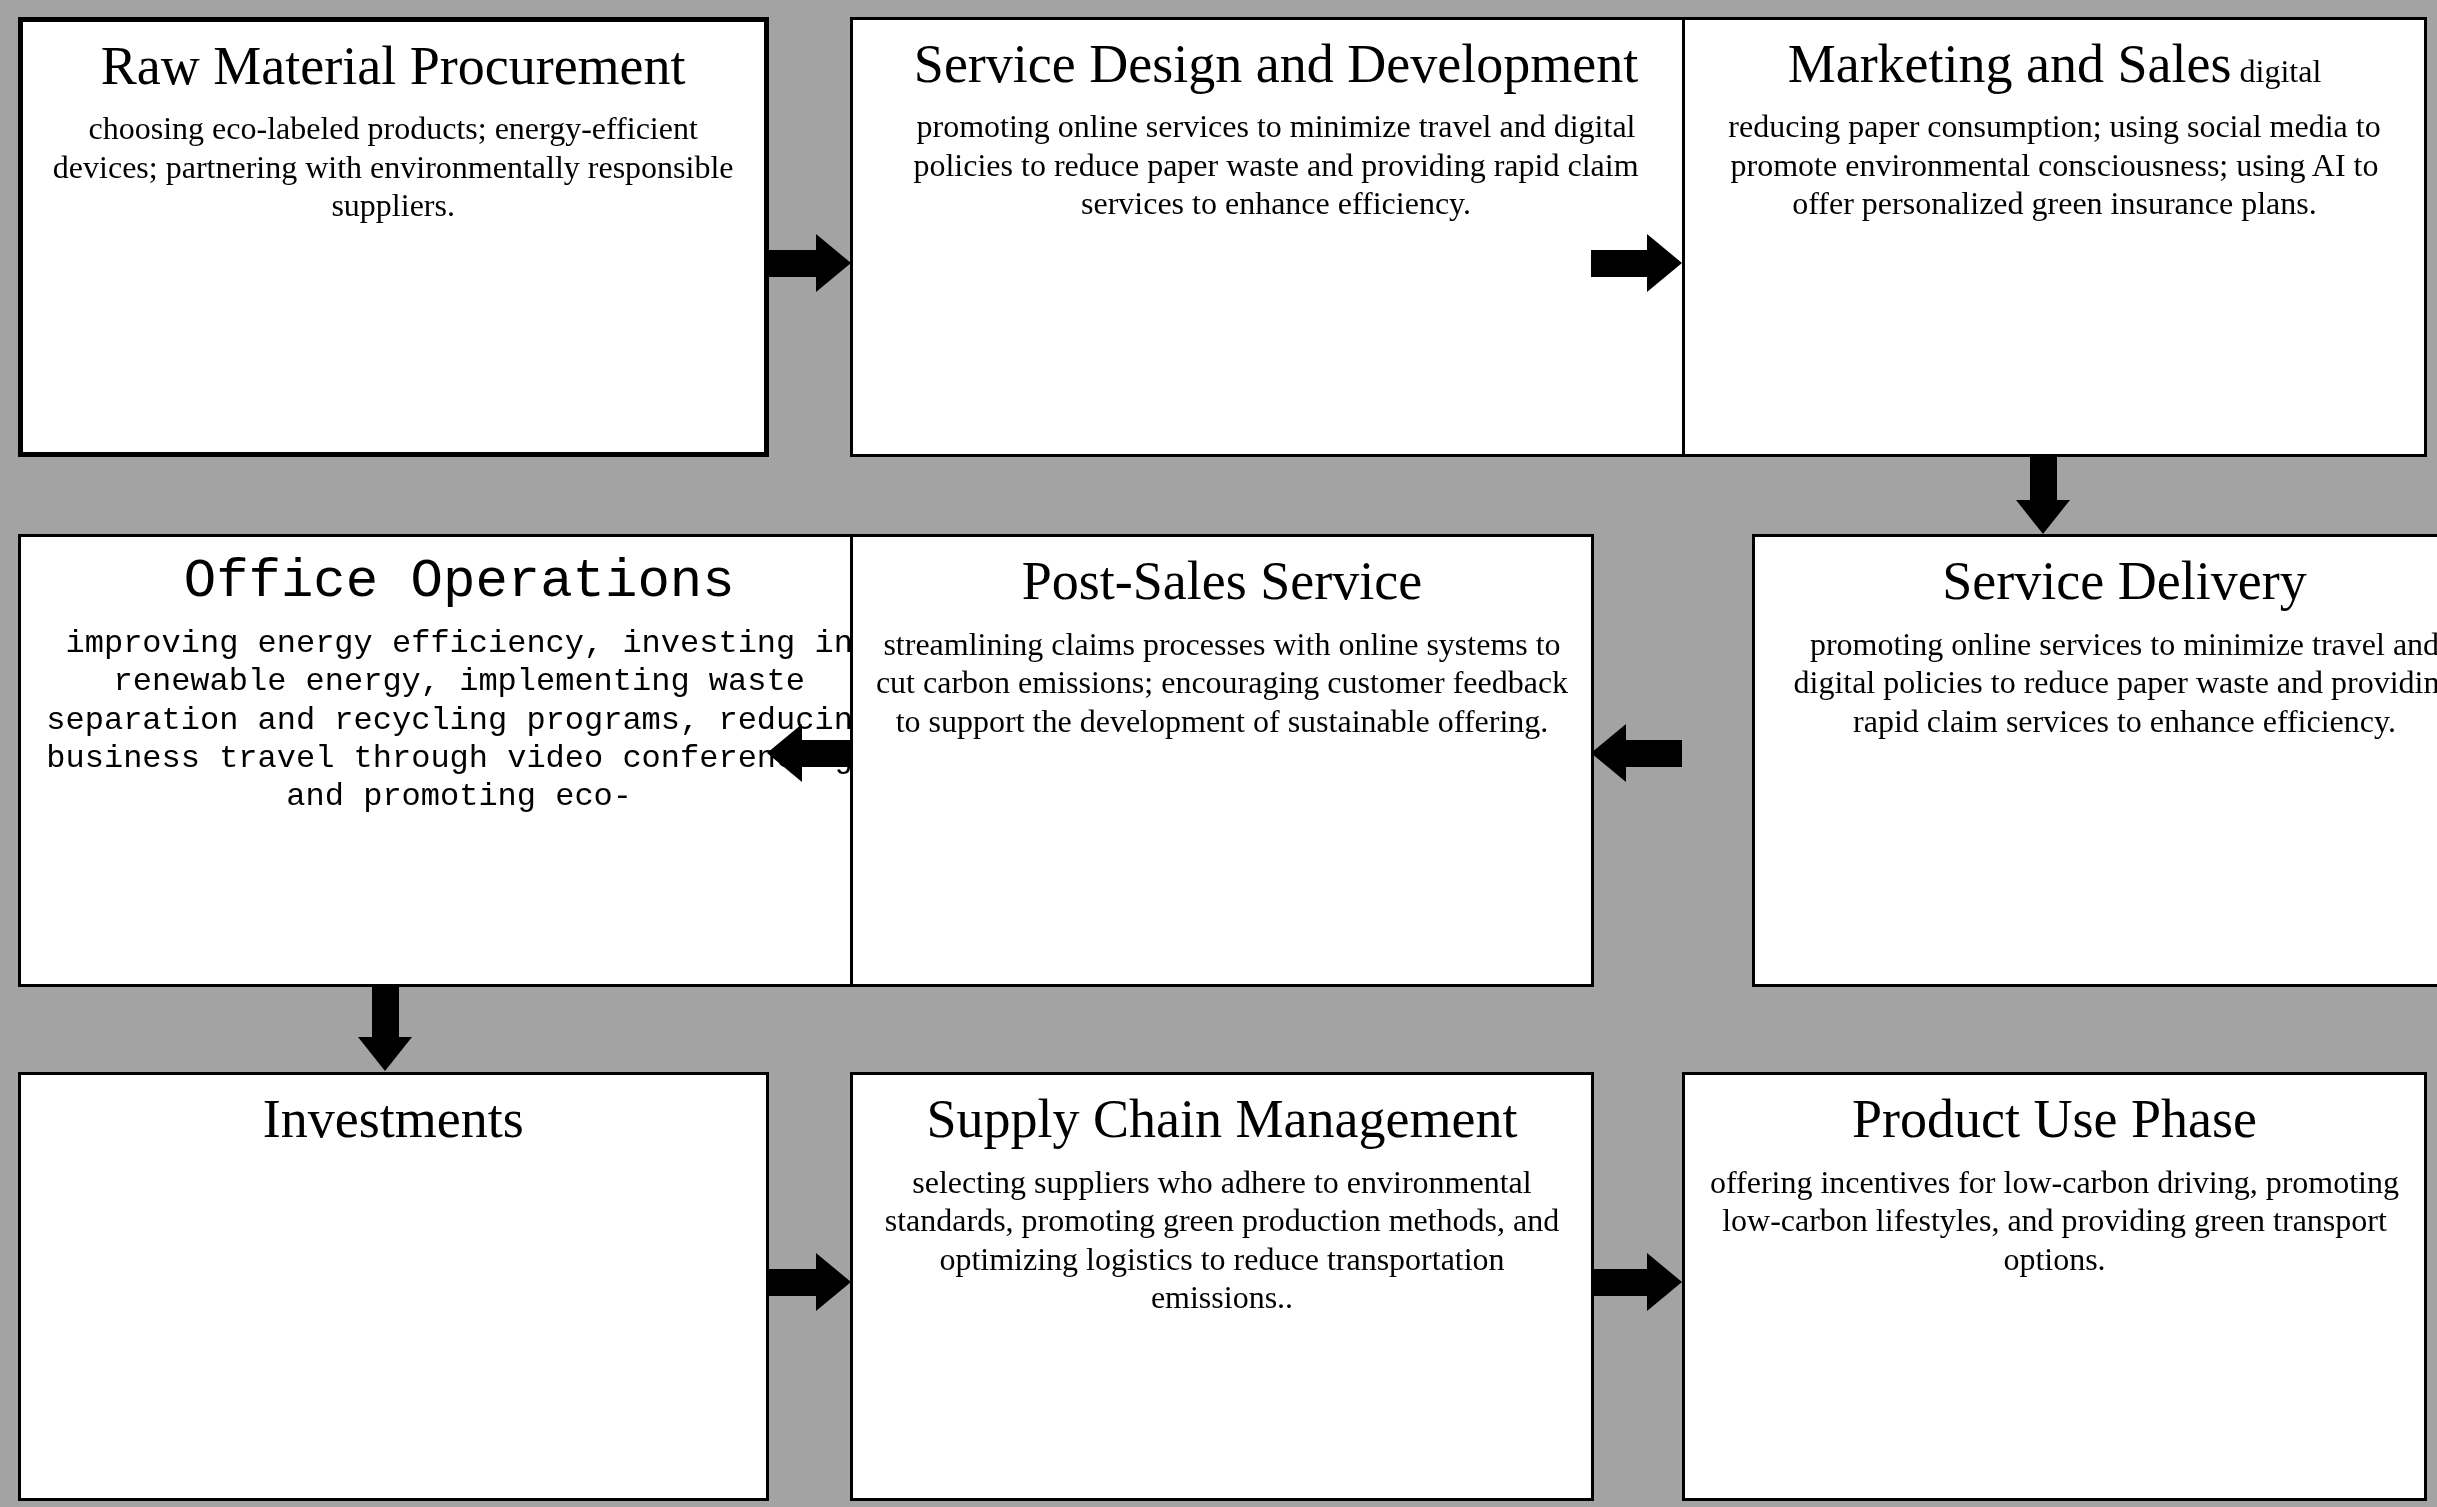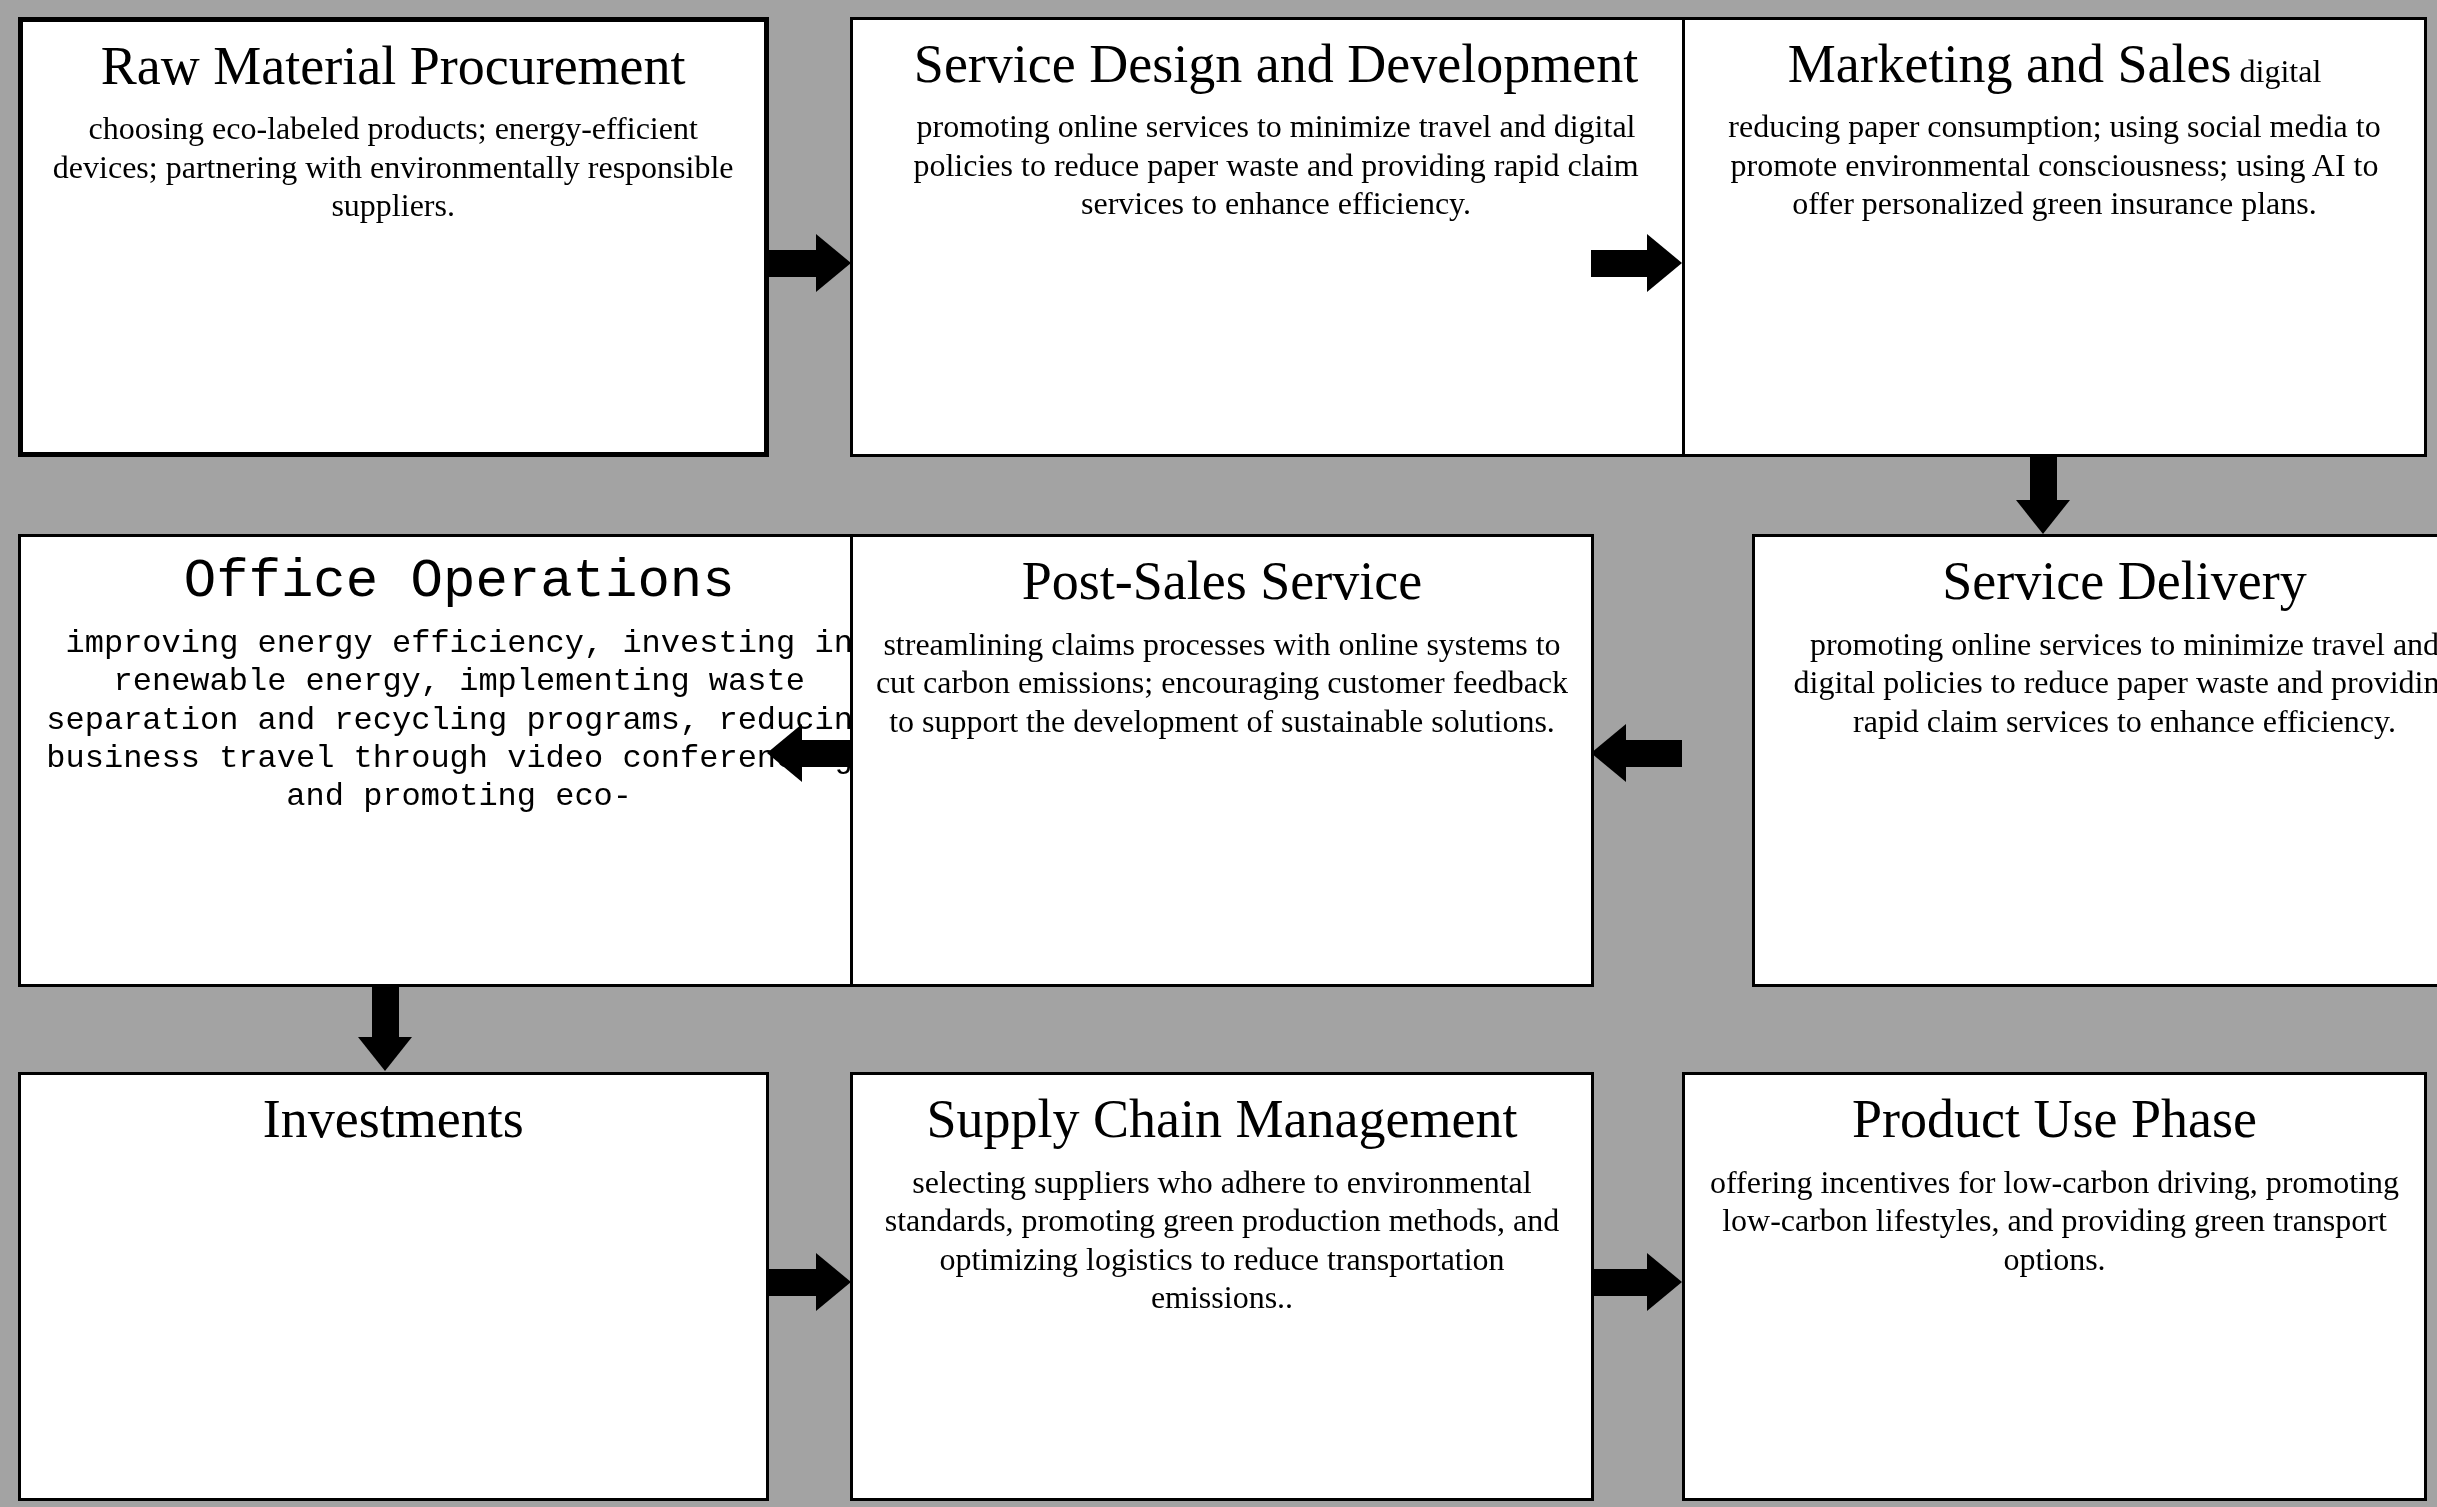--- a/index.html
+++ b/index.html
@@ -83,21 +83,21 @@
     <div class="box-body">reducing paper consumption; using social media to promote environmental consciousness; using AI to offer personalized green insurance plans.</div>
   </div>
 
   <div class="box" id="b3">
     <div class="box-title"><span>Office Operations</span><span class="title-suffix"></span></div>
     <div class="box-body">improving energy efficiency, investing in renewable energy, implementing waste separation and recycling programs, reducing business travel through video conferencing, and promoting eco-</div>
   </div>
 
   <div class="box" id="b4">
     <div class="box-title"><span>Post-Sales Service</span><span class="title-suffix"></span></div>
-    <div class="box-body">streamlining claims processes with online systems to cut carbon emissions; encouraging customer feedback to support the development of sustainable solutions.</div>
+    <div class="box-body">streamlining claims processes with online systems to cut carbon emissions; encouraging customer feedback to support the development of sustainable offering.</div>
   </div>
 
   <div class="box" id="b5">
     <div class="box-title"><span>Service Delivery</span><span class="title-suffix"></span></div>
     <div class="box-body">promoting online services to minimize travel and digital policies to reduce paper waste and providing rapid claim services to enhance efficiency.</div>
   </div>
 
   <div class="box" id="b6">
     <div class="box-title"><span>Investments</span><span class="title-suffix"></span></div>
   </div>

